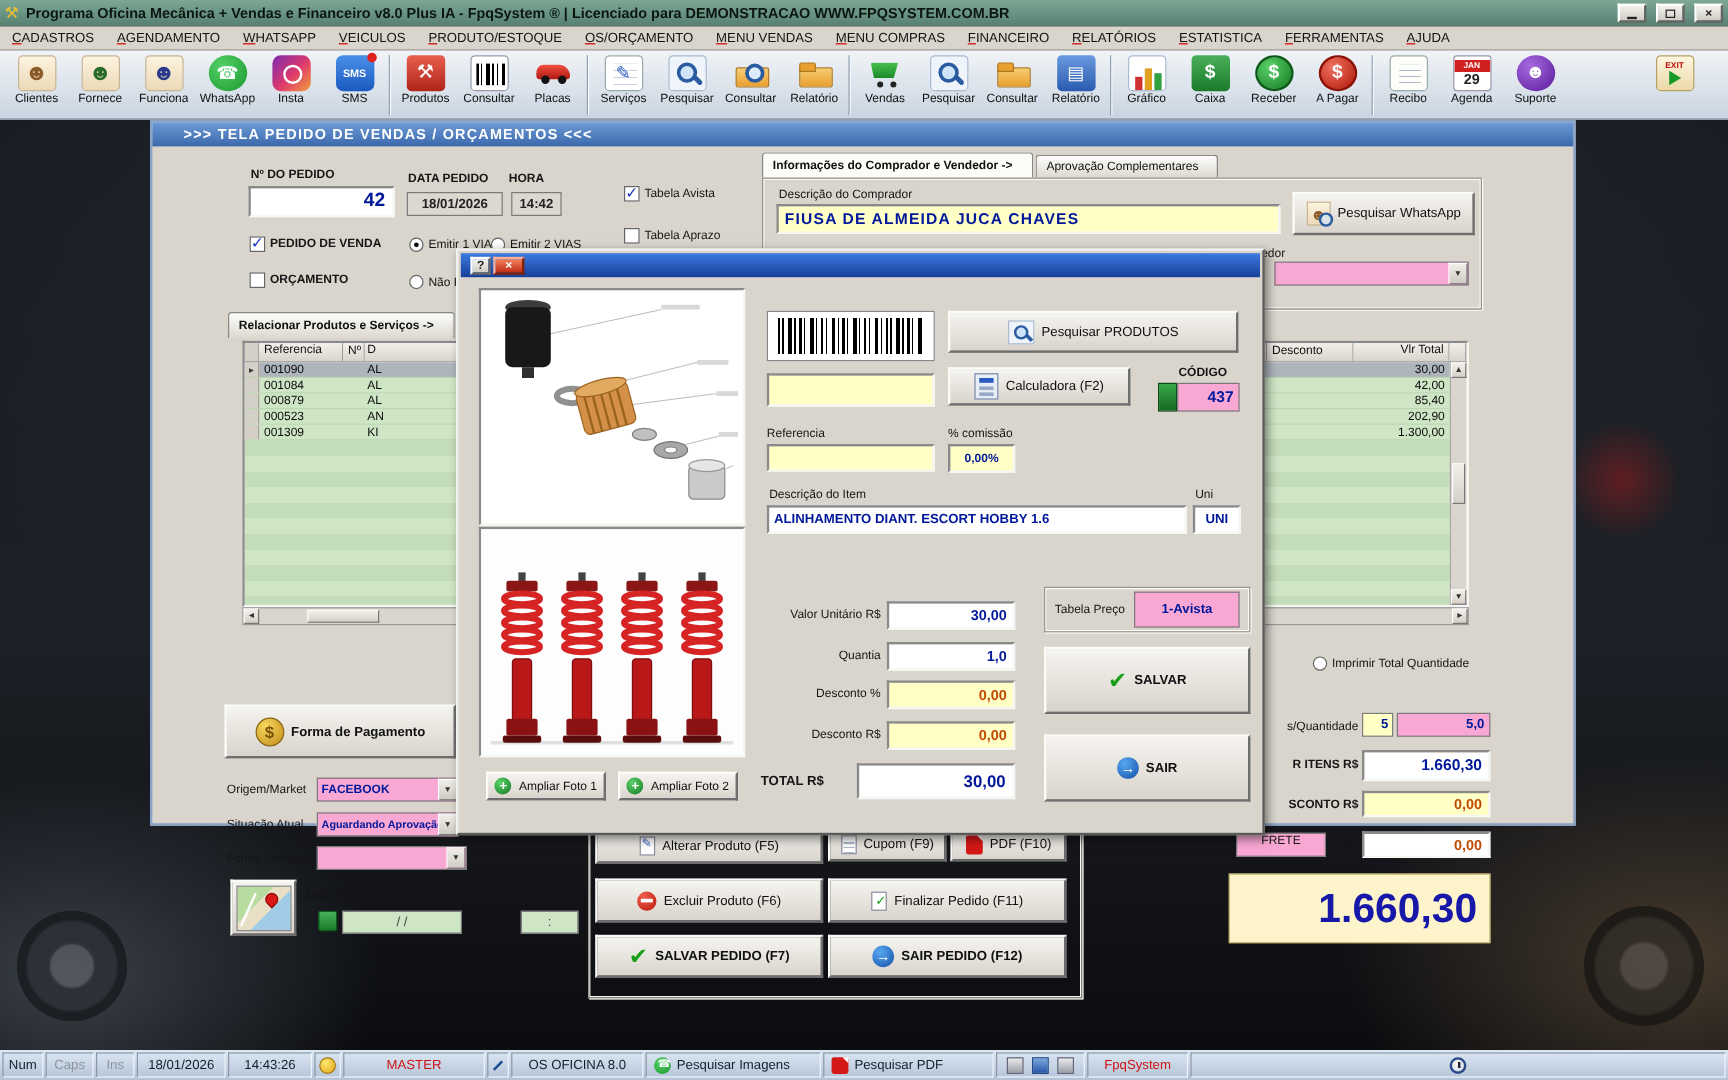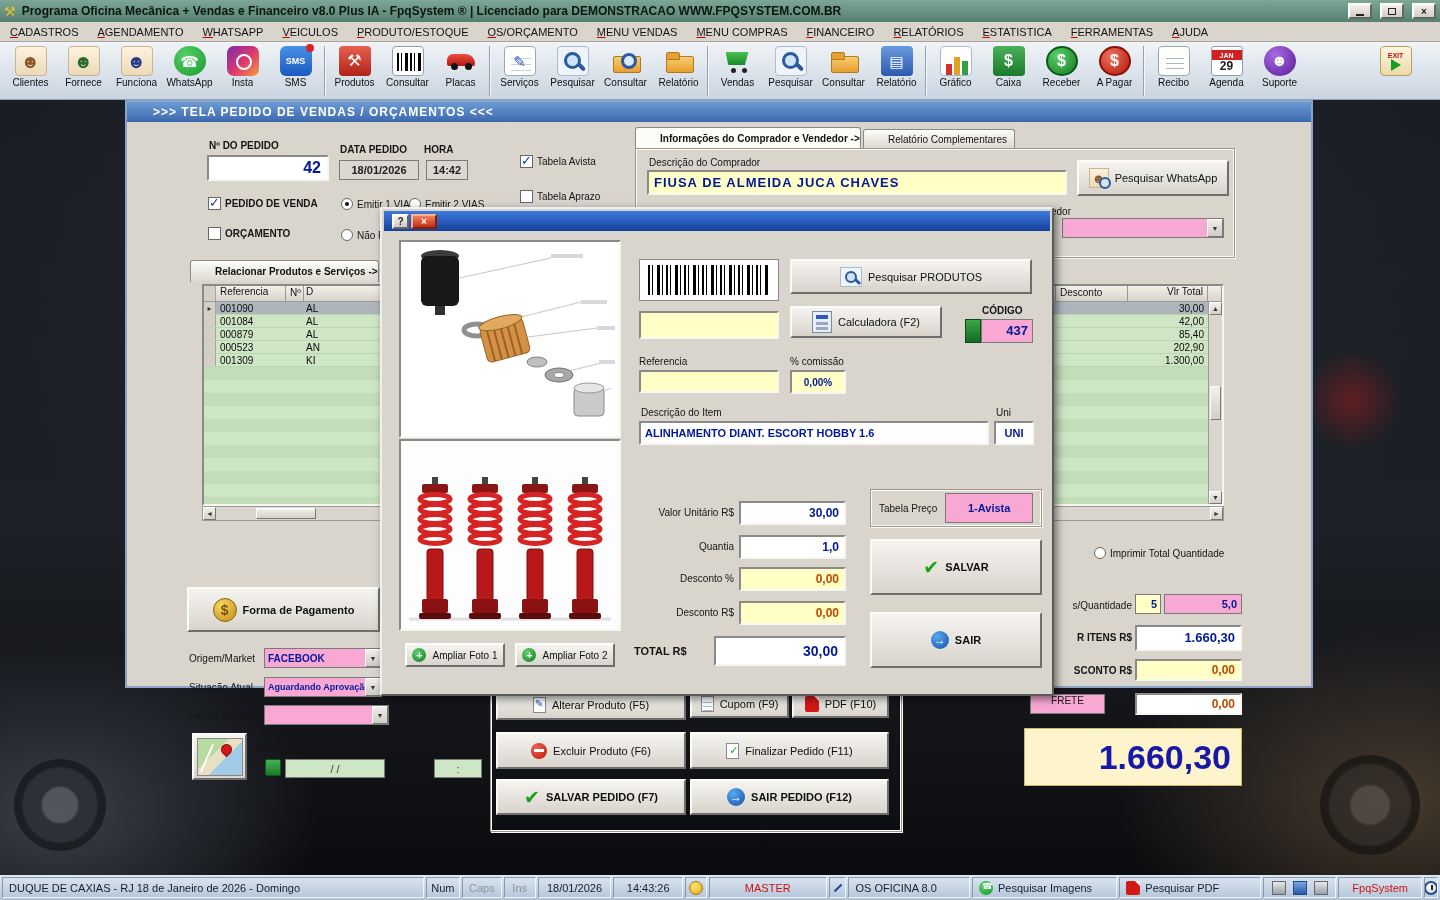--- a/index.html
+++ b/index.html
@@ -80,21 +80,21 @@
  radial-gradient(circle 70px at 1352px 300px,rgba(150,30,30,.55),transparent 70%),
  radial-gradient(ellipse 260px 170px at 4% 92%,#3a4048,transparent),
  radial-gradient(ellipse 280px 170px at 97% 90%,#463a2c,transparent),
  radial-gradient(ellipse 900px 420px at 50% 12%,#262b33,transparent),
  linear-gradient(180deg,#171a1f 0%,#1d2026 55%,#0b0c0f 100%)}
 #desktop::before{content:"";position:absolute;left:14px;bottom:24px;width:92px;height:92px;border-radius:50%;background:radial-gradient(circle,#5a5e64 0 26%,#2b2e34 30% 56%,#141619 60%);opacity:.75}
 #desktop::after{content:"";position:absolute;right:20px;bottom:20px;width:100px;height:100px;border-radius:50%;background:radial-gradient(circle,#56504a 0 26%,#2e2a26 30% 56%,#131211 60%);opacity:.7}
 
 #mainwin{left:125px;top:100px;width:1188px;height:588px;background:#d9d5cd;border:2px solid #8aa4c8;z-index:10}
 #wintitle{left:0;top:0;width:1184px;height:20px;background:linear-gradient(180deg,#6d9bd6,#3a68ac);color:#fff;font-weight:bold;font-size:12px;display:flex;align-items:center;padding-left:26px;letter-spacing:1px}
-.tab{background:linear-gradient(#fdfdfb,#dcd8d0);border:1px solid #888;border-bottom:none;border-radius:3px 3px 0 0;display:flex;align-items:center;padding:0 24px;font-size:10px;white-space:nowrap}
+.tab{background:linear-gradient(#fdfdfb,#dcd8d0);border:1px solid #888;border-bottom:none;border-radius:3px 3px 0 0;display:flex;align-items:center;padding:0 8px;font-size:10px;white-space:nowrap}
 .tab.active{background:#fcfcf8}
 .etched{border:1px solid #9a968e;box-shadow:inset 0 0 0 1px #fbfaf6,1px 1px 0 #fbfaf6}
 
 #grid{left:75px;top:182px;width:1022px;height:222px;background:#fff;border:2px solid;border-color:#8a8a8a #f6f6f2 #f6f6f2 #8a8a8a;display:flex;flex-direction:column}
 .ghdr{display:flex;height:16px;flex:none}
 .gh{background:linear-gradient(#f2f0ea,#d8d4cc);border-right:1px solid #9a9a9a;border-bottom:1px solid #9a9a9a;padding:1px 4px;font-size:10px;white-space:nowrap;overflow:hidden}
 .gbody{flex:1;background:repeating-linear-gradient(180deg,#cfe6c6 0 13px,#c3dcba 13px 26px);position:relative}
 .grow{display:flex;height:13px;line-height:13px;font-size:10px;color:#0a0a0a;background:#cfe6c6;border-bottom:1px solid #bcd6b2}
 .grow.sel{background:#aeb5bd}
 .c0{width:12px;background:#d4d0c8;border-right:1px solid #a8a49c;flex:none;font-size:8px;display:flex;align-items:center;justify-content:center;color:#333}
@@ -334,21 +334,21 @@
   <div class="s chk-row" style="left:81px;top:125px">
       <span class="cb"></span>
       <span class="lbl b">ORÇAMENTO</span>
     </div>
   <div class="s chk-row" style="left:214px;top:127px">
       <span class="rd"></span>
       <span class="lbl">Não R</span>
     </div>
 
   <div class="s tab active b" style="left:508px;top:25px;width:226px;height:21px">Informações do Comprador e Vendedor -&gt;</div>
-  <div class="s tab" style="left:736px;top:27px;width:152px;height:19px">Relatório Complementares</div>
+  <div class="s tab" style="left:736px;top:27px;width:152px;height:19px">Aprovação Complementares</div>
   <div class="s etched" style="left:508px;top:46px;width:600px;height:110px"></div>
   <span class="s lbl" style="left:522px;top:55px">Descrição do Comprador</span>
   <div class="s sunken ylw" style="left:520px;top:68px;width:420px;height:25px;display:flex;align-items:center;padding:0 5px">
       <span class="navy" style="font-size:13px;letter-spacing:1px">FIUSA DE ALMEIDA JUCA CHAVES</span>
     </div>
   <div class="s btn" style="left:950px;top:58px;width:152px;height:36px">
       <span class="personicon">☻</span>
       <span>Pesquisar WhatsApp</span>
     </div>
   <span class="s lbl" style="left:840px;top:104px">Descrição do Vendedor</span>
@@ -625,23 +625,20 @@
       <span class="checkicon">✔</span>
       <span>SALVAR</span>
     </div>
   <div class="s btn b" style="left:488px;top:403px;width:172px;height:56px">
       <span class="arricon">→</span>
       <span>SAIR</span>
     </div>
 </div>
 
 <div class="s" id="statusbar">
-  <span class="sbp" style="width:424px">
-      <span>DUQUE DE CAXIAS - RJ 18 de Janeiro de 2026 - Domingo</span>
-    </span>
   <span class="sbp" style="width:34px;justify-content:center">
       <span>Num</span>
     </span>
   <span class="sbp dim" style="width:40px;justify-content:center">
       <span>Caps</span>
     </span>
   <span class="sbp dim" style="width:32px;justify-content:center">
       <span>Ins</span>
     </span>
   <span class="sbp" style="width:74px;justify-content:center">
@@ -652,21 +649,21 @@
     </span>
   <span class="sbp" style="width:22px;justify-content:center">
       <span class="mini i-smile"></span>
     </span>
   <span class="sbp" style="width:118px;justify-content:center">
       <span class="redtx">MASTER</span>
     </span>
   <span class="sbp" style="width:18px;justify-content:center">
       <span class="i-gem"></span>
     </span>
-  <span class="sbp" style="width:122px;justify-content:flex-start">
+  <span class="sbp" style="width:110px;justify-content:center">
       <span>OS OFICINA 8.0</span>
     </span>
   <span class="sbp" style="width:146px">
       <span class="mini i-wam"></span>
       <span>Pesquisar Imagens</span>
     </span>
   <span class="sbp" style="width:142px">
       <span class="mini i-pdfm"></span>
       <span>Pesquisar PDF</span>
     </span>

